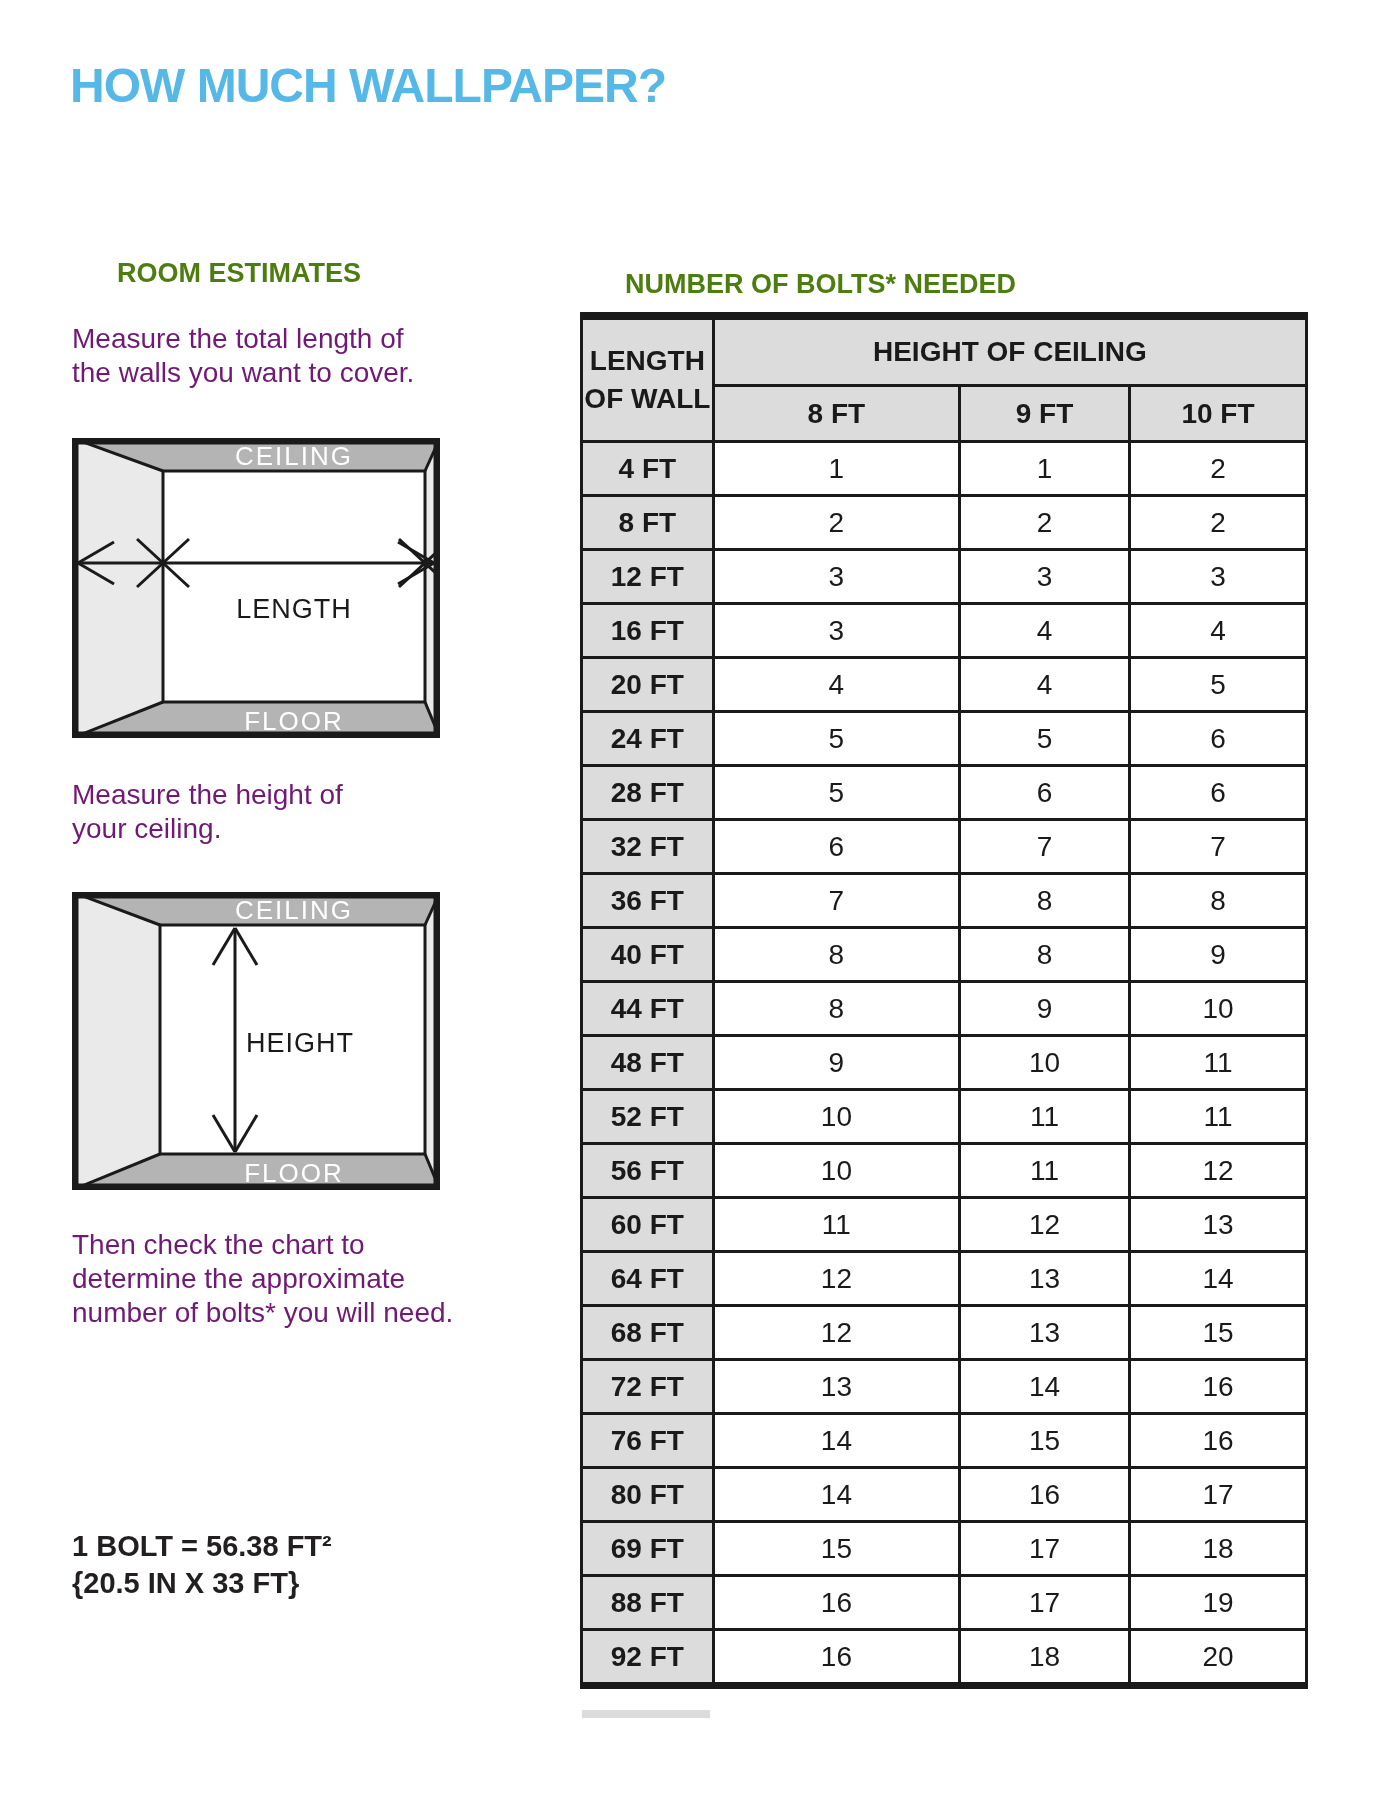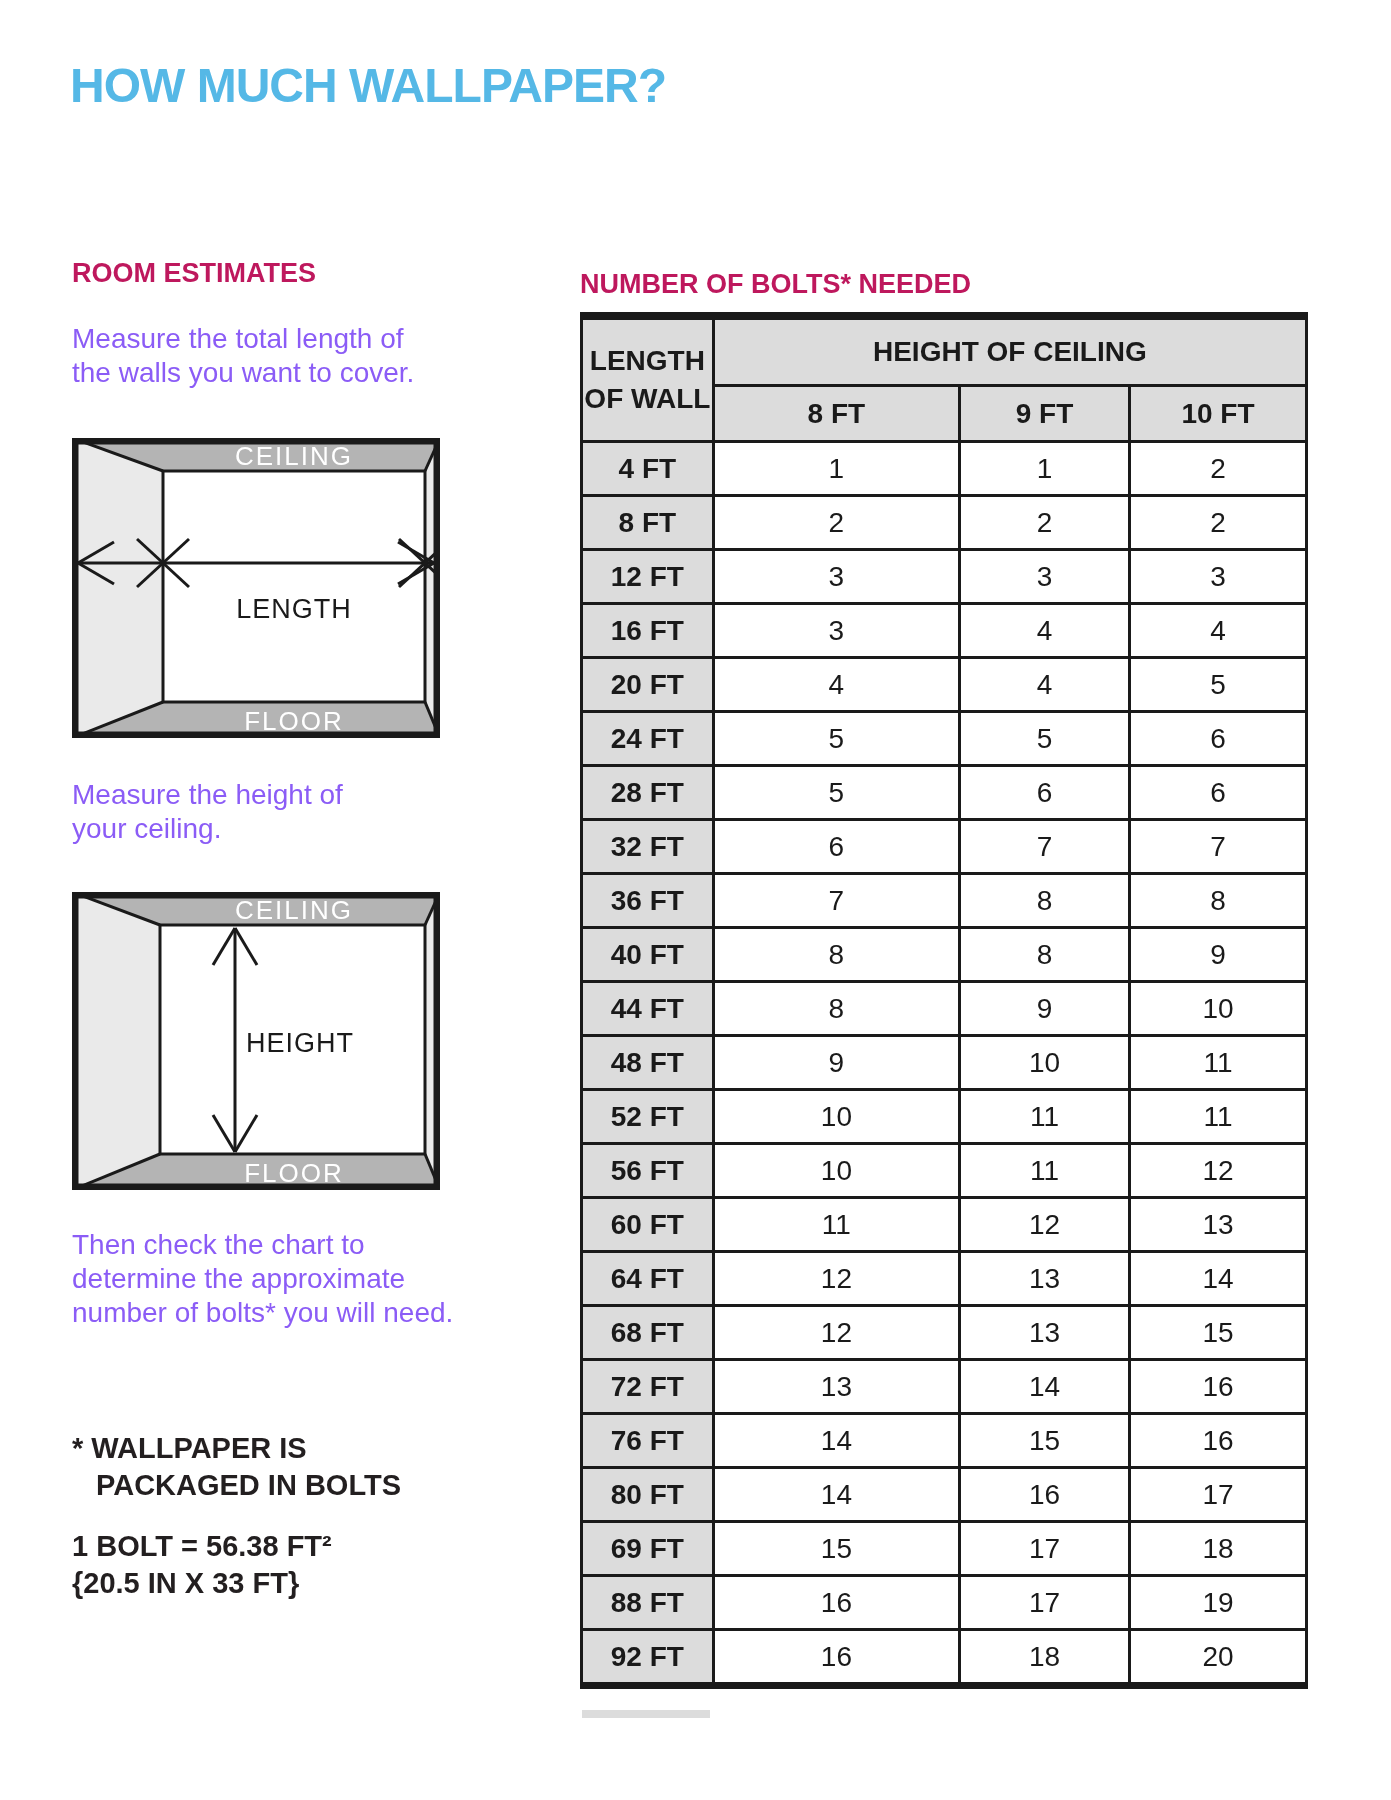--- a/index.html
+++ b/index.html
@@ -11,26 +11,26 @@
     color:#231f20;
     overflow:hidden;
   }
   .abs{position:absolute;}
   #main-title{
     left:70px;top:58px;
     font-size:48px;font-weight:bold;letter-spacing:-1px;
     color:#55b8e6;white-space:nowrap;text-align:right;
   }
   .section-heading{
-    font-size:27px;font-weight:bold;color:#be185d;white-space:nowrap;
+    font-size:27px;font-weight:bold;color:#4d7c0f;white-space:nowrap;margin-left:45px;
   }
   #room-estimates-heading{left:72px;top:258px;}
   #bolts-heading{left:580px;top:269px;width:728px;text-align:left;}
   .body-text{
-    font-size:28px;line-height:34px;color:#8b5cf6;white-space:pre-line;
+    font-size:28px;line-height:34px;color:#701a75;white-space:pre-line;
   }
   #step1-text{left:72px;top:322px;}
   #step2-text{left:72px;top:778px;}
   #step3-text{left:72px;top:1228px;}
   .diagram{left:72px;width:368px;}
   #length-diagram{top:438px;height:300px;}
   #height-diagram{top:892px;height:298px;}
   .note-text{font-size:29px;line-height:37px;font-weight:bold;color:#231f20;}
   #packaging-note{left:72px;top:1430px;}
   #packaging-note .indent{padding-left:24px;}
@@ -144,24 +144,20 @@
       <text class="dim-label" x="228" y="160" text-anchor="middle">HEIGHT</text>
       <text class="room-label" x="222" y="290" text-anchor="middle">FLOOR</text>
       <rect x="3" y="3" width="362" height="292" fill="none" stroke="#1a1a1a" stroke-width="7"></rect>
     </svg>
   </div>
 
   <div class="abs body-text" id="step3-text">Then check the chart to
 determine the approximate
 number of bolts* you will need.</div>
 
-  <div class="abs note-text" id="packaging-note">
-    <div>* WALLPAPER IS</div>
-    <div class="indent">PACKAGED IN BOLTS</div>
-  </div>
 
   <div class="abs note-text" id="bolt-spec">
     <div>1 BOLT = 56.38 FT²</div>
     <div>{20.5 IN X 33 FT}</div>
   </div>
 
   <div class="abs section-heading" id="bolts-heading">NUMBER OF BOLTS* NEEDED</div>
 
   <div class="abs" id="bolts-table-wrap">
     <table id="bolts-table">

